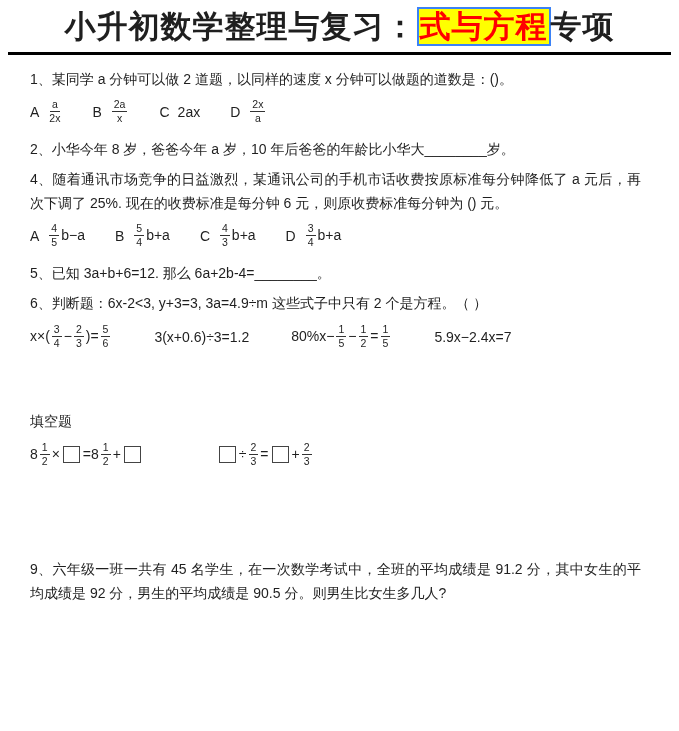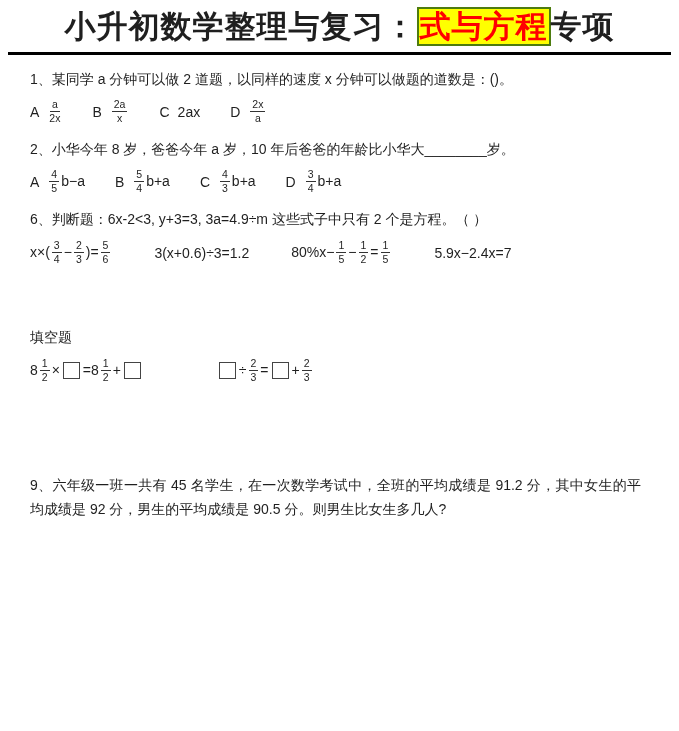--- a/index.html
+++ b/index.html
@@ -14,21 +14,21 @@
     padding-top:6px;
     font-family:"Liberation Serif","DejaVu Serif",serif;
     font-weight:bold;
     font-size:31px;
     letter-spacing:1px;
     white-space:nowrap;
   }
   .title-highlight{
     background:#ffff00;
     color:#ff0000;
-    border:2px solid #4d7c0f;
+    border:2px solid #3b82f6;
     padding:0 1px;
   }
   .title-rule{
     border:none;
     border-top:3px solid #000000;
     margin:4px 8px 0 8px;
   }
   .content{
     padding:12px 30px 0 30px;
     font-size:14px;
@@ -103,20 +103,21 @@
           <span><span class="frac">
               <span class="num">2x</span>
               <span class="den">a</span>
             </span></span>
         </span>
     </div>
 
     <p class="q">2、小华今年 8 岁，爸爸今年 a 岁，10 年后爸爸的年龄比小华大________岁。</p>
 
 
+    <p class="q">4、随着通讯市场竞争的日益激烈，某通讯公司的手机市话收费按原标准每分钟降低了 a 元后，再次下调了 25%. 现在的收费标准是每分钟 6 元，则原收费标准每分钟为 () 元。</p>
 
     <div class="options-row">
       <span class="opt">
           <span>A</span>
           <span><span class="frac">
               <span class="num">4</span>
               <span class="den">5</span>
             </span>b−a</span>
         </span>
       <span class="opt">
@@ -135,20 +136,21 @@
         </span>
       <span class="opt">
           <span>D</span>
           <span><span class="frac">
               <span class="num">3</span>
               <span class="den">4</span>
             </span>b+a</span>
         </span>
     </div>
 
+    <p class="q">5、已知 3a+b+6=12. 那么 6a+2b-4=________。</p>
 
     <p class="q">6、判断题：6x-2&lt;3, y+3=3, 3a=4.9÷m 这些式子中只有 2 个是方程。（      ）</p>
 
 
 
     <div class="eq-row">
       <span>x×(<span class="frac">
             <span class="num">3</span>
             <span class="den">4</span>
           </span>−<span class="frac">

